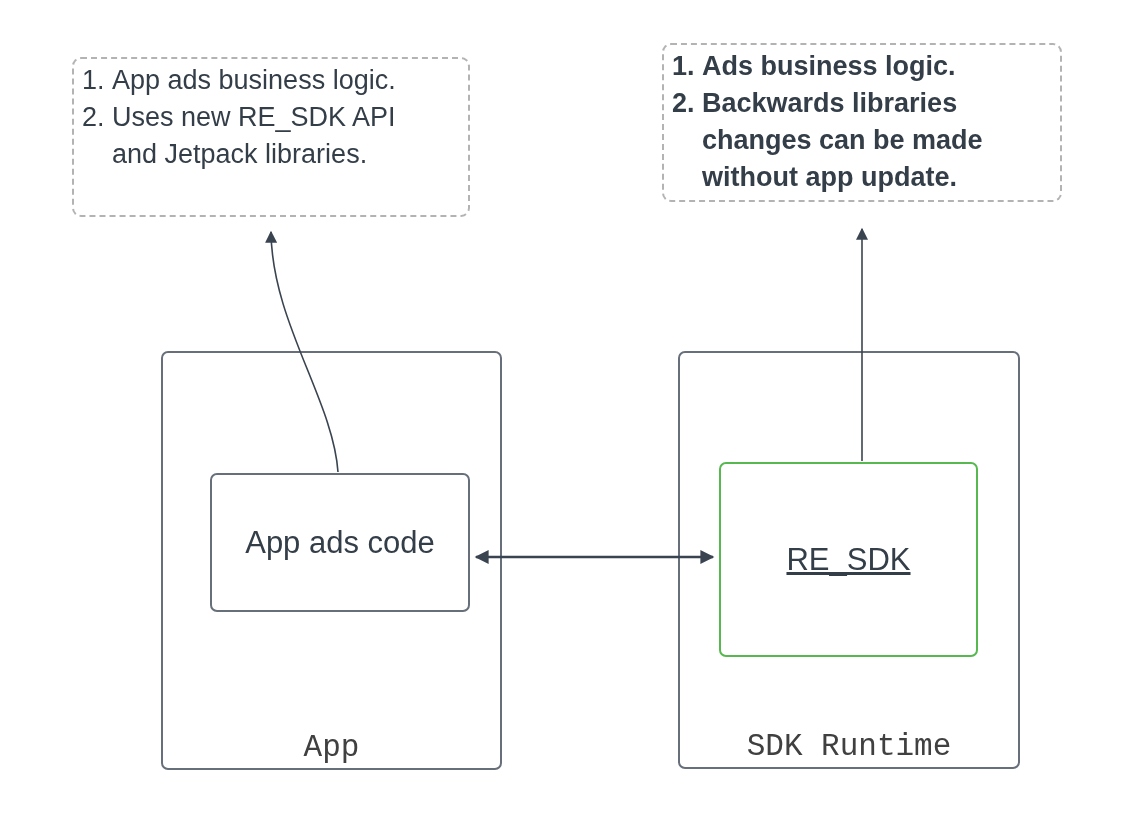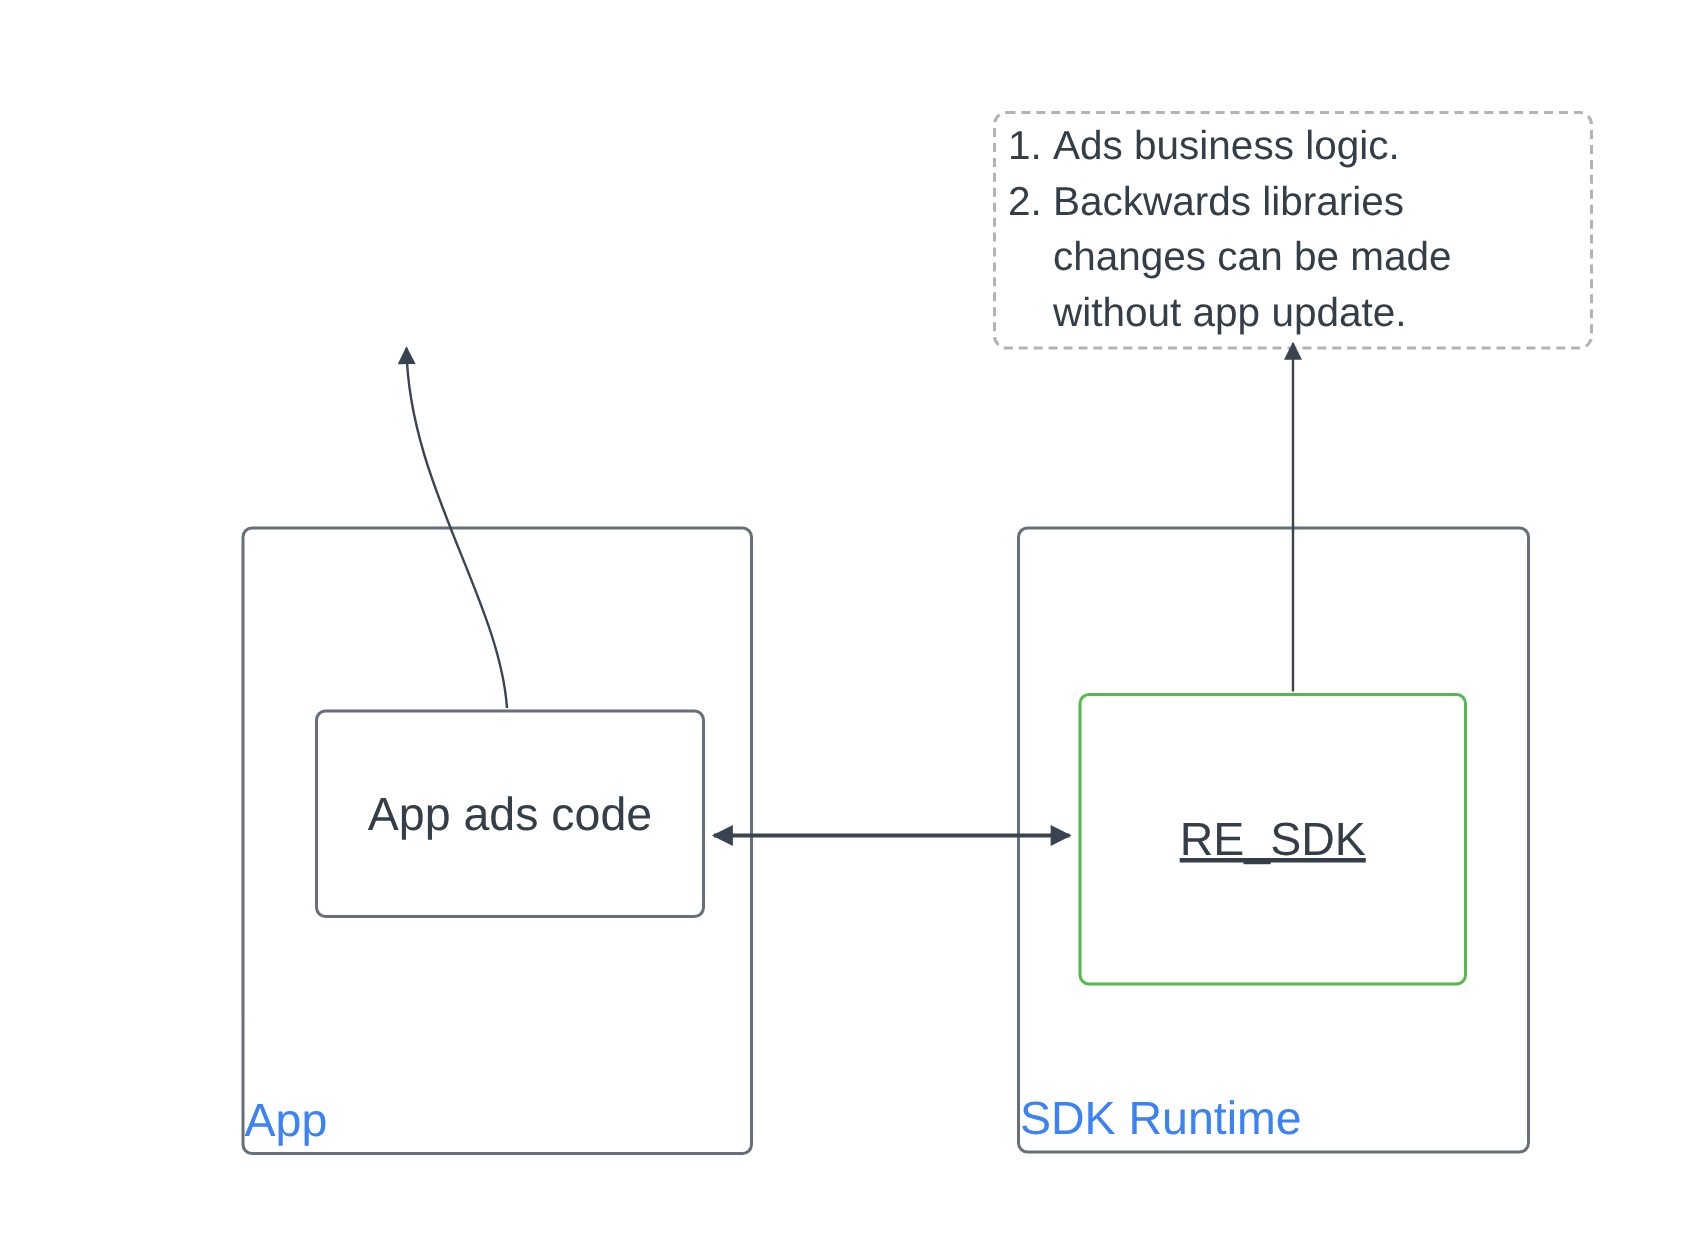--- a/index.html
+++ b/index.html
@@ -19,21 +19,21 @@
   
   .note {
     position: absolute;
     border: 2px dashed #b3b3b3;
     border-radius: 9px;
     background: #ffffff;
     box-sizing: border-box;
     padding: 3px 8px 3px 4px;
   }
   .note.left  { left: 72px;  top: 57px; width: 398px; height: 160px; }
-  .note.right { left: 662px; top: 74px; width: 400px; height: 159px; }
+  .note.right { left: 662px; top: 43px; width: 400px; height: 159px; font-weight: bold; }
   .note ol {
     margin: 0;
     padding-left: 34px;
     font-size: 27px;
     line-height: 37px;
     color: #343e48;
   }
   .note ol li { max-width: 312px; }
   
   .container-box {
@@ -43,23 +43,24 @@
     background: transparent;
     box-sizing: border-box;
   }
   .container-box.app { left: 161px; top: 351px; width: 341px; height: 419px; }
   .container-box.sdk { left: 678px; top: 351px; width: 342px; height: 418px; }
   .container-label {
     position: absolute;
     left: 0;
     right: 0;
     bottom: 3px;
-    text-align: left;
+    text-align: center;
     font-size: 31px;
-    color: #3b82f6;
+    color: #404040;
+    font-family: Liberation Mono, monospace;
   }
   
   .node {
     position: absolute;
     border: 2px solid #666f7a;
     border-radius: 7px;
     background: #ffffff;
     box-sizing: border-box;
     display: flex;
     align-items: center;
@@ -77,20 +78,26 @@
     width: 1134px;
     height: 831px;
     pointer-events: none;
   }
 </style>
 </head>
 <body>
 
 <div class="canvas">
 
+  <div class="note left">
+    <ol>
+      <li>App ads business logic.</li>
+      <li>Uses new RE_SDK API and Jetpack libraries.</li>
+    </ol>
+  </div>
 
   <div class="note right">
     <ol>
       <li>Ads business logic.</li>
       <li>Backwards libraries changes can be made without app update.</li>
     </ol>
   </div>
 
   <div class="container-box app">
     <div class="container-label">App</div>

